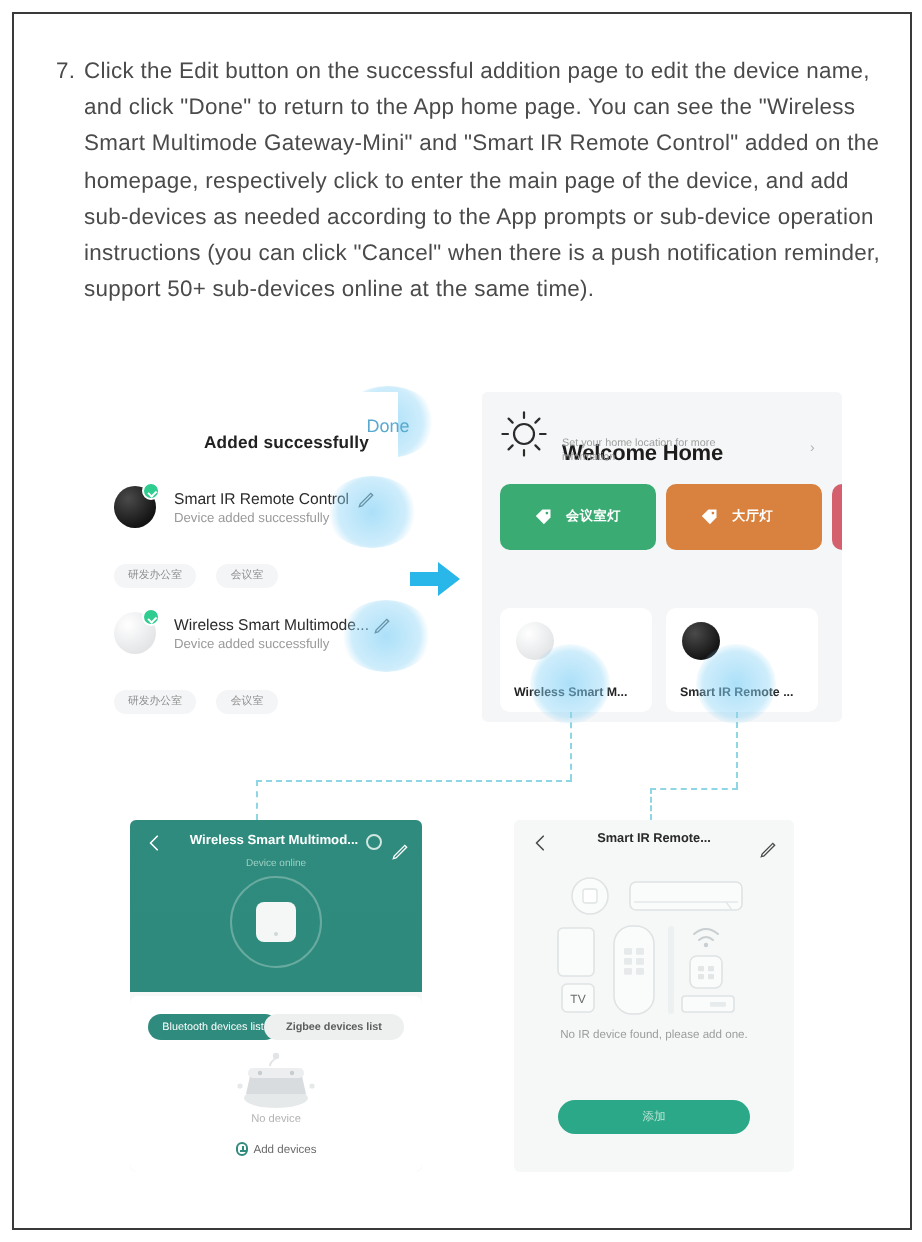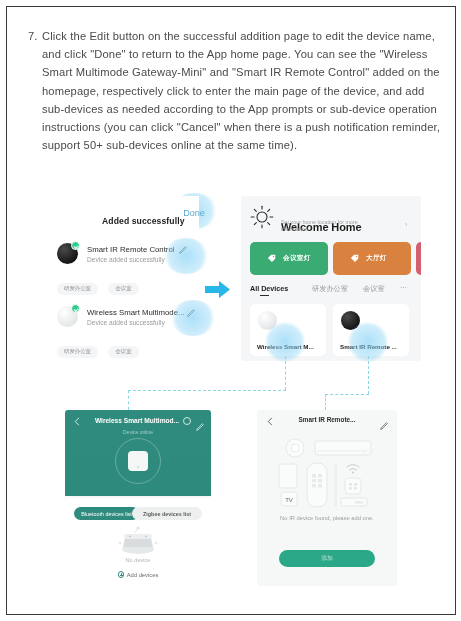--- a/index.html
+++ b/index.html
@@ -354,29 +354,20 @@
               <circle cx="8.6" cy="3.4" r=".9" fill="#d9823f"></circle>
             </svg>
         </span>
         <span class="slabel">大厅灯</span>
       </div>
       <div class="scene" style="left:166px; width:16px; background:#d4606e;">
         <span class="slabel"></span>
       </div>
     </div>
 
-    <div class="tabs-row">
-      <div class="tab active" style="left:0;">
-        <span>All Devices</span>
-        <span class="ul"></span>
-      </div>
-      <div class="tab" style="left:62px;">研发办公室</div>
-      <div class="tab" style="left:113px;">会议室</div>
-      <div class="tab" style="left:150px; top:-1px;">···</div>
-    </div>
 
     <div class="dev-cards">
       <div class="dcard" style="left:0;">
         <div class="dicon avatar light"></div>
         <div class="dlabel">Wireless Smart M...</div>
       </div>
       <div class="dcard" style="left:83px;">
         <div class="dicon avatar dark"></div>
         <div class="dlabel">Smart IR Remote ...</div>
       </div>

